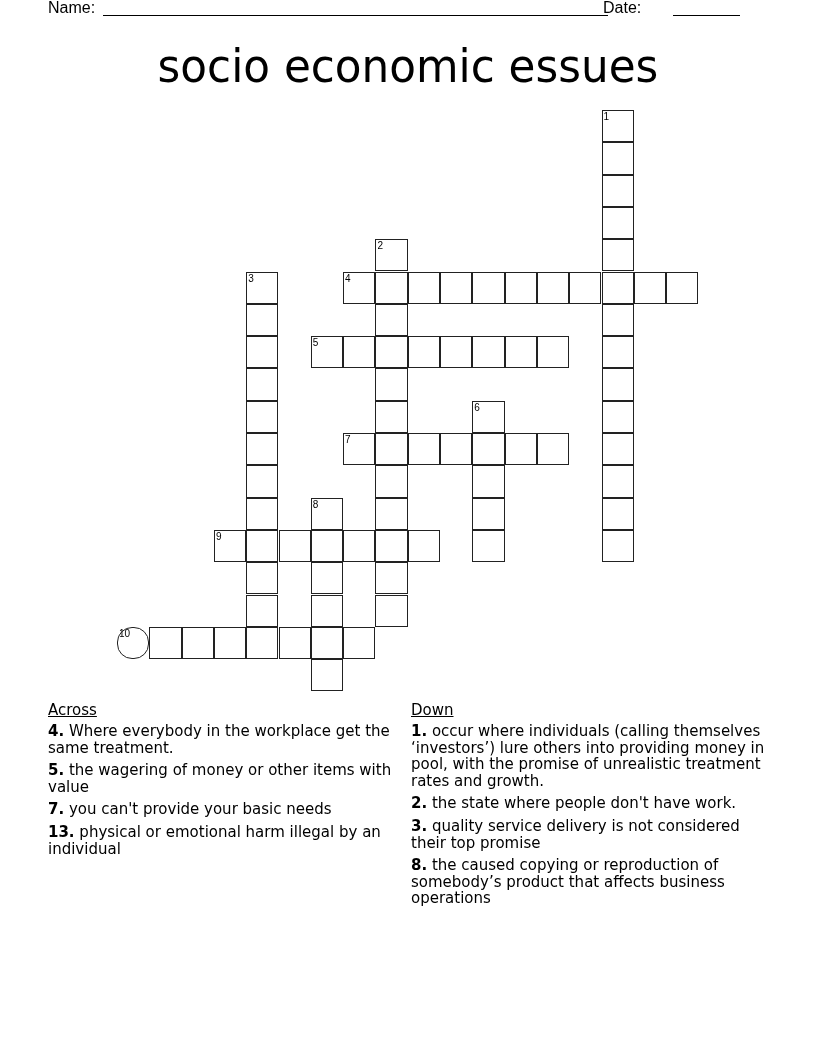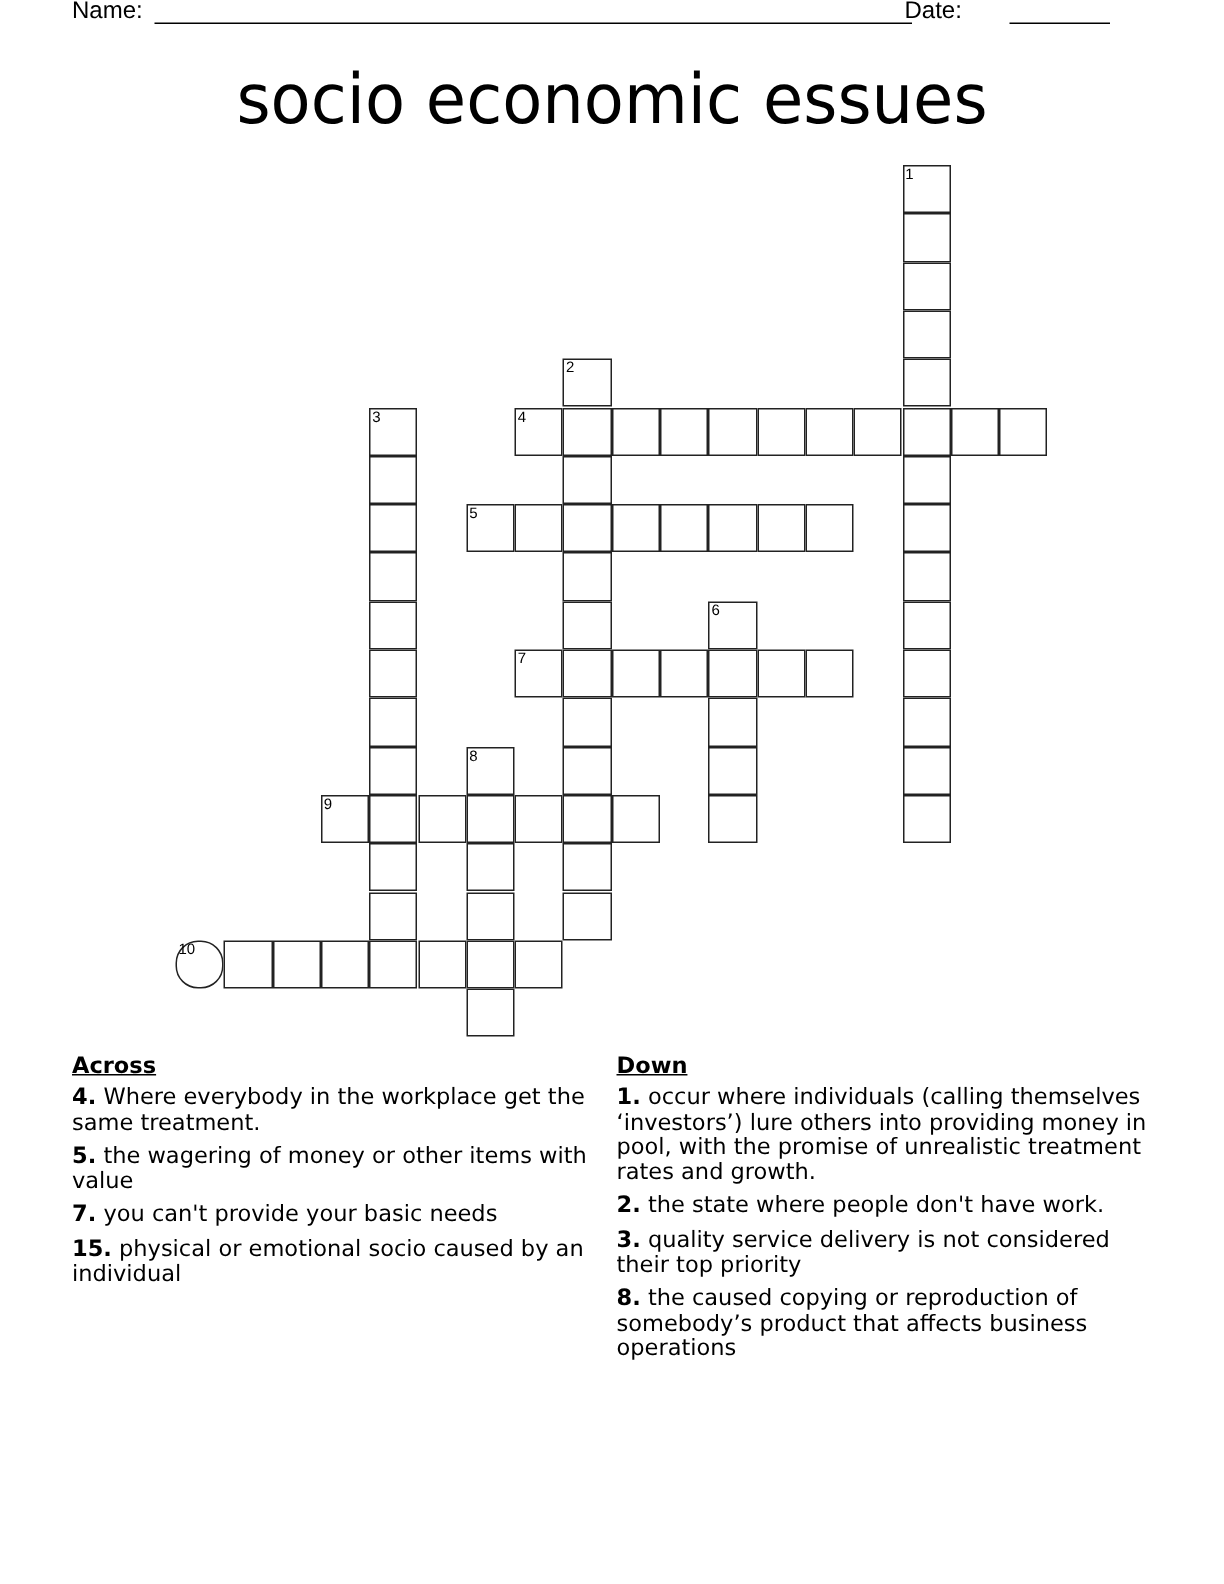--- a/index.html
+++ b/index.html
@@ -9,21 +9,21 @@
   .name-line { position: absolute; left: 103px; top: 15px; width: 505px; border-bottom: 1px solid #000; }
   .date-label { position: absolute; left: 603px; top: -1px; }
   .date-line { position: absolute; left: 673px; top: 15px; width: 67px; border-bottom: 1px solid #000; }
   .title { position: absolute; top: 36px; left: 0; width: 816px; text-align: center; font-family: "DejaVu Sans", sans-serif; font-size: 46px; line-height: 60px; letter-spacing: 0px; transform: scaleX(0.95); }
   .grid { position: absolute; left: 0; top: 0; width: 816px; height: 700px; }
   .cell { position: absolute; width: 32.3px; height: 32.3px; box-sizing: border-box; border: 1.5px solid #222; background: #fff; }
   .cell .num { position: absolute; left: 1px; top: 0px; font-family: "Liberation Sans", sans-serif; font-size: 10px; line-height: 11px; }
   .clues { position: absolute; top: 701px; font-size: 15px; line-height: 16.6px; }
   .clues.across { left: 48px; width: 350px; }
   .clues.down { left: 411px; width: 360px; }
-  .clues h3 { margin: 0 0 4px 0; font-size: 15px; font-weight: bold; text-decoration: underline; line-height: 18px; }
+  .clues h3 { margin: 0 0 4px 0; font-size: 15px; font-weight: normal; text-decoration: underline; line-height: 18px; }
   .clue { margin: 0 0 6px 0; }
   .clue b { font-weight: bold; }
 </style>
 </head>
 <body>
 
 <div class="header">
   <span class="name-label">Name:</span>
   <span class="name-line"></span>
   <span class="date-label">Date:</span>
@@ -133,22 +133,22 @@
     <div class="cell" style="left: 246.2px; top: 626.8px;"></div>
     <div class="cell" style="left: 278.5px; top: 626.8px;"></div>
     <div class="cell" style="left: 343.1px; top: 626.8px;"></div>
   </div>
 
 <div class="clues across">
   <h3>Across</h3>
   <div class="clue"><b>4.</b> <span>Where everybody in the workplace get the same treatment.</span></div>
   <div class="clue"><b>5.</b> <span>the wagering of money or other items with value</span></div>
   <div class="clue"><b>7.</b> <span>you can't provide your basic needs</span></div>
-  <div class="clue"><b>15.</b> <span>physical or emotional socio caused by an individual</span></div>
+  <div class="clue"><b>13.</b> <span>physical or emotional harm illegal by an individual</span></div>
 </div>
 
 <div class="clues down">
   <h3>Down</h3>
   <div class="clue"><b>1.</b> <span>occur where individuals (calling themselves ‘investors’) lure others into providing money in pool, with the promise of unrealistic treatment rates and growth.</span></div>
   <div class="clue"><b>2.</b> <span>the state where people don't have work.</span></div>
-  <div class="clue"><b>3.</b> <span>quality service delivery is not considered their top priority</span></div>
+  <div class="clue"><b>3.</b> <span>quality service delivery is not considered their top promise</span></div>
   <div class="clue"><b>8.</b> <span>the caused copying or reproduction of somebody’s product that affects business operations</span></div>
 </div>
 
 </body></html>

